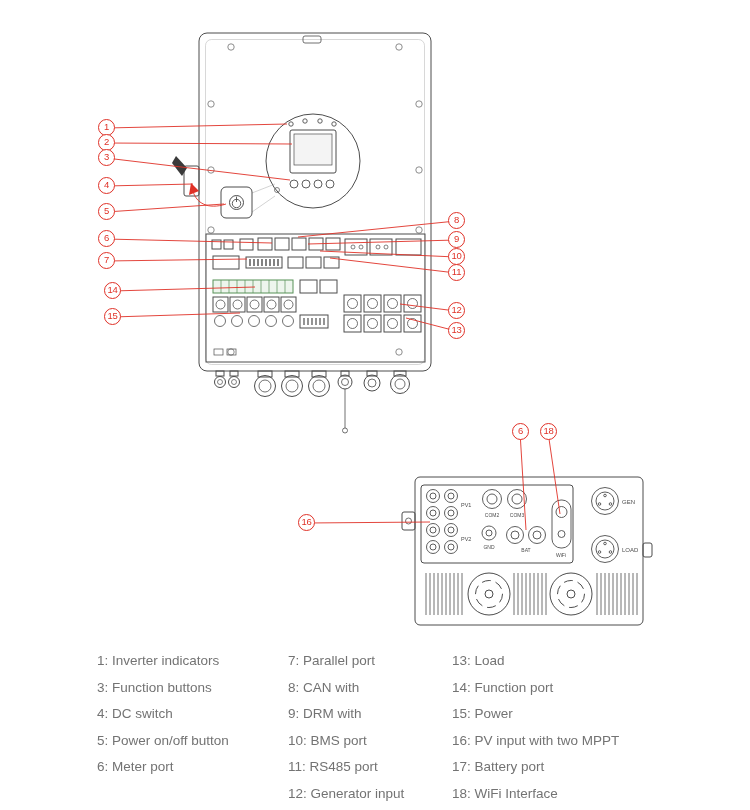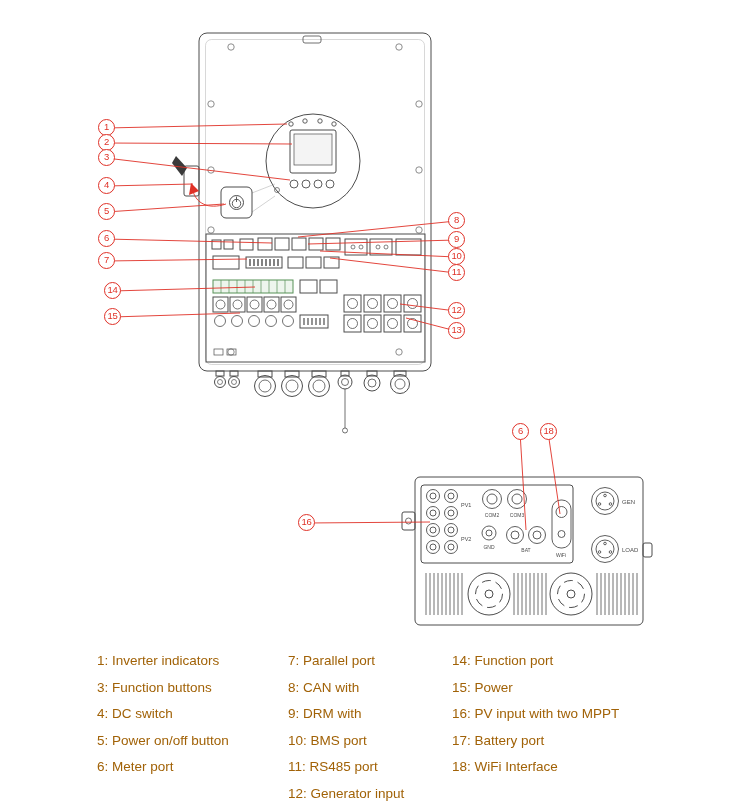--- a/index.html
+++ b/index.html
@@ -10,21 +10,21 @@
     position:absolute;width:17px;height:17px;box-sizing:border-box;
     border:1.2px solid #e03127;border-radius:50%;background:#fff;color:#e03127;
     font-size:9.5px;line-height:14.5px;text-align:center;letter-spacing:-0.3px;
     font-family:"Liberation Sans",sans-serif;z-index:3;
   }
   .legend{position:absolute;top:653px;left:0;width:750px;z-index:2;}
   .legend .col{position:absolute;top:0;}
   .legend .col.c1{left:97px;width:185px;}
   .legend .col.c2{left:288px;width:160px;}
   .legend .col.c3{left:452px;width:295px;}
-  .legend .li{height:26.5px;font-size:13.5px;color:#a16207;white-space:nowrap;}
+  .legend .li{height:26.5px;font-size:13.5px;color:#737373;white-space:nowrap;}
 </style>
 </head>
 <body>
 
 <div class="canvas">
 
   <svg class="art" width="750" height="810" viewBox="0 0 750 810">
 
     <g stroke="#4d4d4d" fill="none" stroke-width="1">
       <rect x="199" y="33" width="232" height="338" rx="8"></rect>
@@ -331,20 +331,21 @@
     </div>
     <div class="col c2">
       <div class="li">7: Parallel port</div>
       <div class="li">8: CAN with</div>
       <div class="li">9: DRM with</div>
       <div class="li">10: BMS port</div>
       <div class="li">11: RS485 port</div>
       <div class="li">12: Generator input</div>
     </div>
     <div class="col c3">
+      <div class="li">13: Load</div>
       <div class="li">14: Function port</div>
       <div class="li">15: Power</div>
       <div class="li">16: PV input with two MPPT</div>
       <div class="li">17: Battery port</div>
       <div class="li">18: WiFi Interface</div>
     </div>
   </div>
 
 </div>
 

